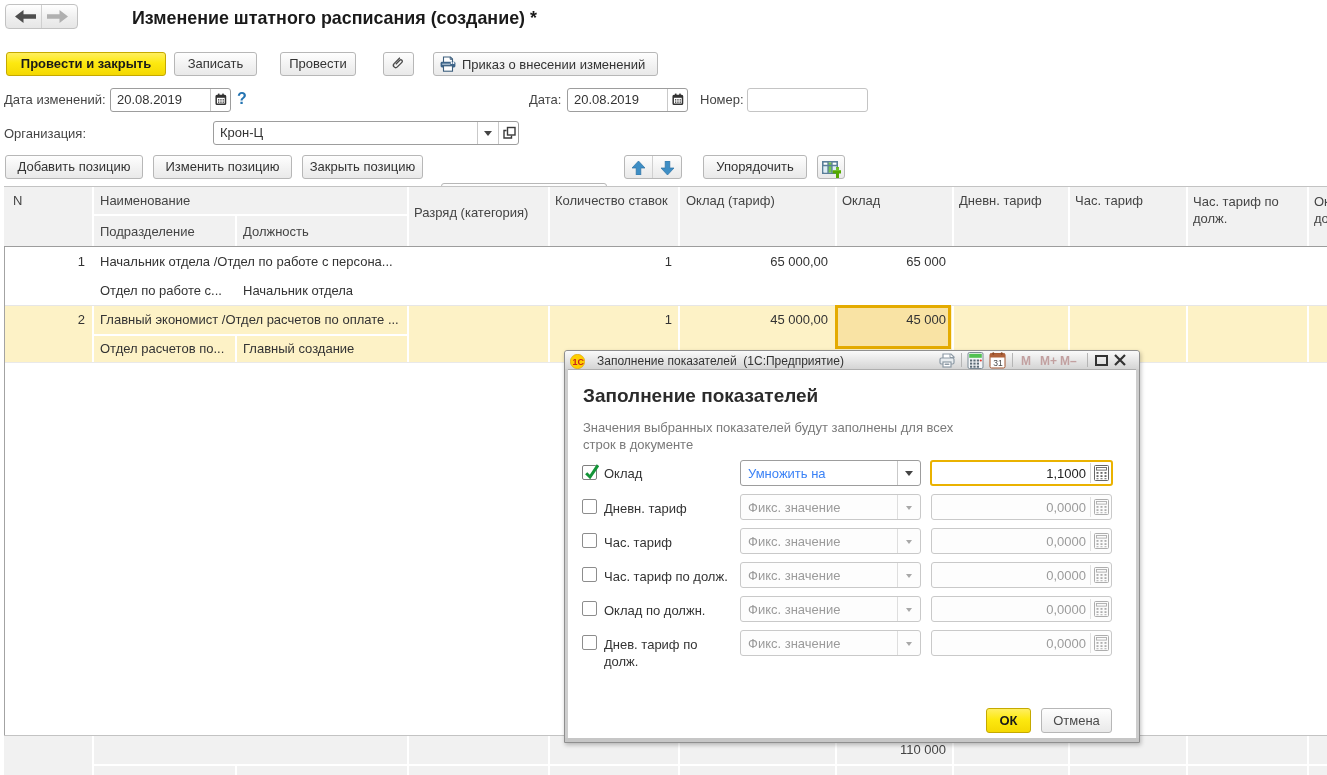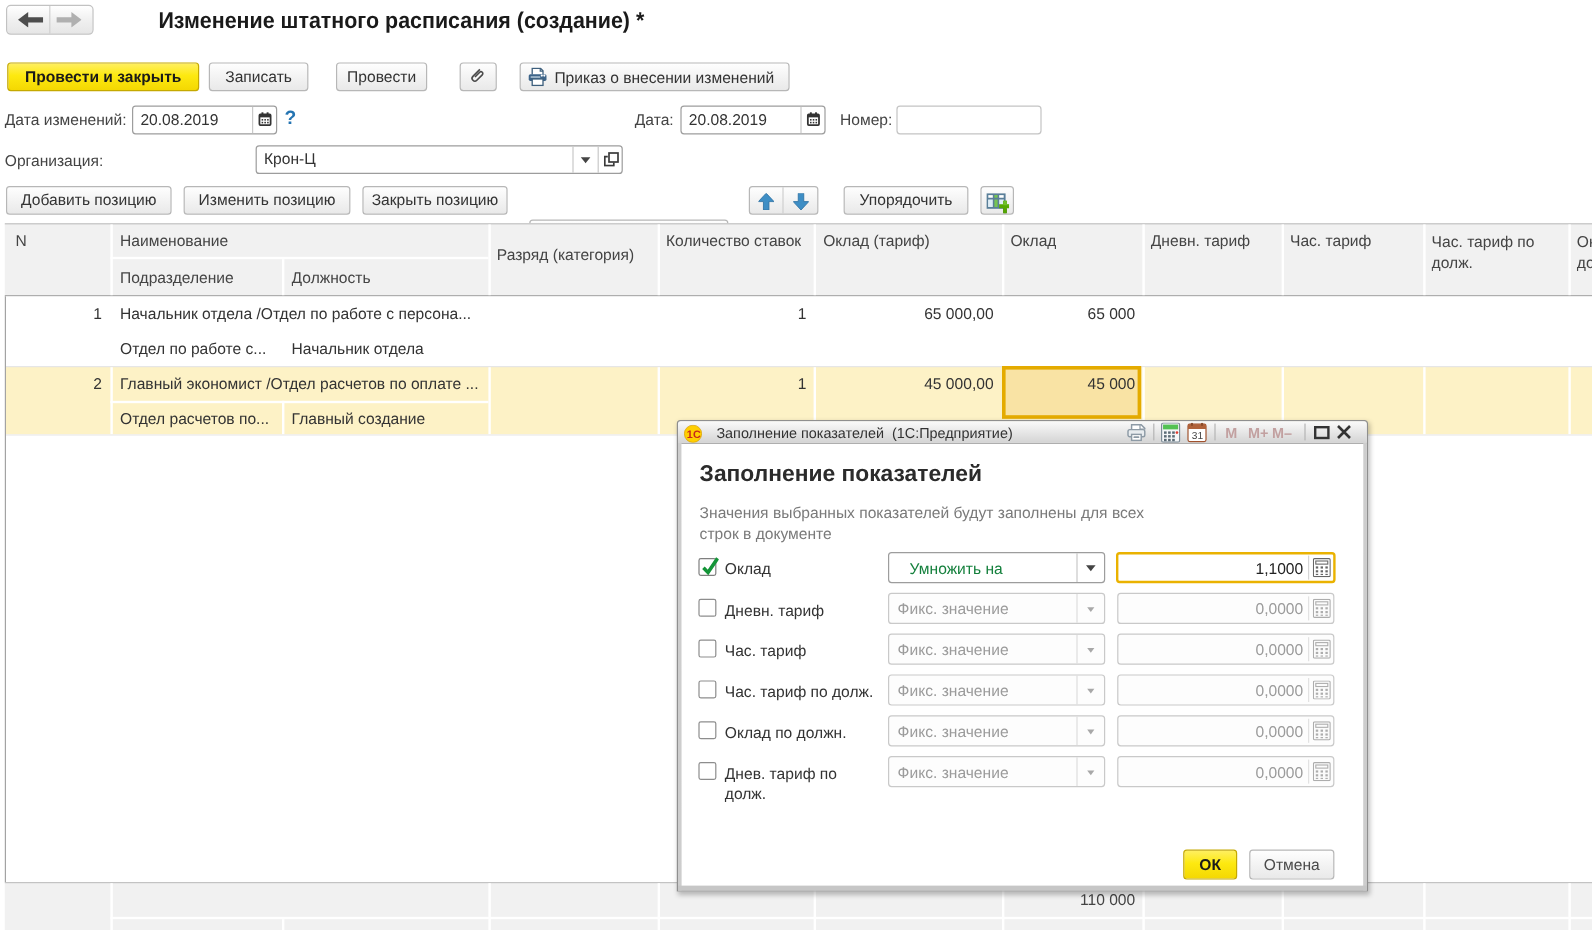--- a/index.html
+++ b/index.html
@@ -252,21 +252,21 @@
 <div class="abs" style="left:568px;top:370px;width:568px;height:368px;background:#fff;"></div>
 <div class="abs" style="left:583px;top:385px;font-size:19px;font-weight:bold;color:#2b2b2b;">Заполнение показателей</div>
 <div class="abs" style="left:583px;top:419px;font-size:13px;color:#7a7a7a;line-height:17px;">Значения выбранных показателей будут заполнены для всех<br>строк в документе</div>
 
 <div class="abs" style="left:582px;top:465px;width:15px;height:15px;border:1px solid #7f7f7f;border-radius:2px;background:#fff;"></div>
 <svg class="abs" style="left:584px;top:462px;" width="15" height="18" viewBox="0 0 15 18">
     <path d="M2.2 11.2 L6 15 L14 3.2" fill="none" stroke="#149438" stroke-width="3"></path>
   </svg>
 <div class="abs" style="left:604px;top:466px;color:#333;">Оклад</div>
 <div class="abs" style="left:740px;top:460px;width:181px;height:26px;border:1px solid #9d9d9d;border-radius:3px;background:#fff;"></div>
-<div class="abs" style="left:748px;top:466px;color:#15803d;margin-left:10px;">Умножить на</div>
+<div class="abs" style="left:748px;top:466px;color:#3b82f6;">Умножить на</div>
 <div class="vline" style="left:897px;top:461px;height:24px;background:#c9c9c9;"></div>
 <div class="abs" style="left:905px;top:471px;width:0;height:0;border-left:4.5px solid transparent;border-right:4.5px solid transparent;border-top:5.5px solid #444;"></div>
 <div class="abs" style="left:930px;top:460px;width:183px;height:26px;border:2px solid #eab200;border-radius:3px;background:#fff;"></div>
 <div class="abs" style="left:936px;top:466px;width:150px;text-align:right;color:#222;">1,1000</div>
 <div class="vline" style="left:1090px;top:463px;height:20px;background:#d5d5d5;"></div>
 <svg class="abs" style="left:1094px;top:465px;" width="15" height="16" viewBox="0 0 15 16">
     <rect x="0.5" y="0.5" width="14" height="15" rx="1" fill="#fff" stroke="#666" stroke-width="1"></rect>
     <rect x="2.5" y="2.5" width="10" height="2.6" fill="none" stroke="#666" stroke-width="0.9"></rect>
     <g fill="#666">
       <rect x="2.5" y="7" width="2" height="1.8"></rect>

